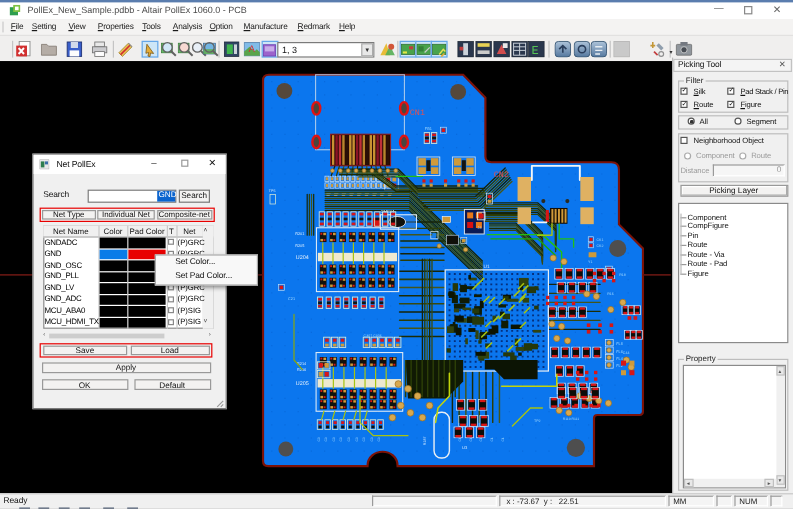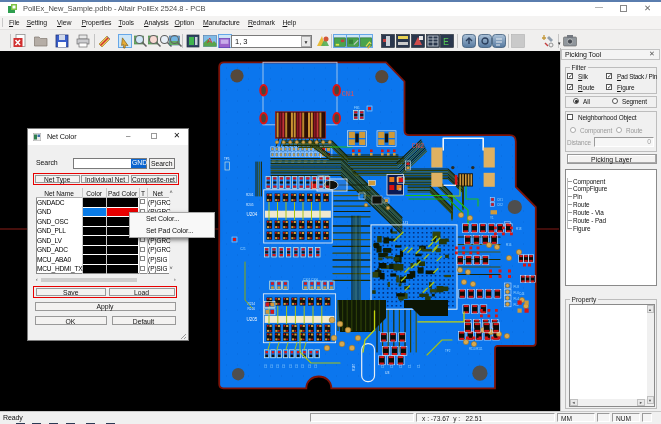--- a/index.html
+++ b/index.html
@@ -13,21 +13,21 @@
 .lbl{position:absolute;font-size:6.4px;color:#111;white-space:nowrap;letter-spacing:-0.1px}
 u{text-decoration:underline}
 </style></head><body>
 
 <div class="abs" style="left:0;top:0;width:661px;height:16px;background:#fff;border-top:2px solid #5a7dae"></div>
 <svg class="abs" style="left:8px;top:4px" width="9" height="9">
     <rect x="0" y="2" width="7" height="7" fill="#2e9e4f"></rect>
     <rect x="3" y="0" width="6" height="6" fill="#7ec242"></rect>
     <rect x="4.5" y="1.5" width="3" height="3" fill="#fff"></rect>
   </svg>
-<div class="abs" style="left:23px;top:4px;font-size:7.5px;color:#4a4a4a">PollEx_New_Sample.pdbb - Altair PollEx 2524.8 - PCB</div>
+<div class="abs" style="left:23px;top:4px;font-size:7.5px;color:#4a4a4a">PollEx_New_Sample.pdbb - Altair PollEx 1060.0 - PCB</div>
 <div class="abs" style="left:595px;top:2px;font-size:8px;color:#666">—</div>
 <div class="abs" style="left:620px;top:4.5px;width:7px;height:7px;border:1px solid #888"></div>
 <div class="abs" style="left:644px;top:3px;font-size:8.5px;color:#666">✕</div>
 <div class="abs" style="left:0;top:16px;width:661px;height:14px;background:#f4f3f2;border-bottom:1px solid #e2e1e0"></div>
 <div class="abs" style="left:9px;top:18.5px;font-size:6.9px;color:#1a1a1a;letter-spacing:-0.15px"><u>F</u>ile</div>
 <div class="abs" style="left:26.5px;top:18.5px;font-size:6.9px;color:#1a1a1a;letter-spacing:-0.15px"><u>S</u>etting</div>
 <div class="abs" style="left:57px;top:18.5px;font-size:6.9px;color:#1a1a1a;letter-spacing:-0.15px"><u>V</u>iew</div>
 <div class="abs" style="left:81.5px;top:18.5px;font-size:6.9px;color:#1a1a1a;letter-spacing:-0.15px"><u>P</u>roperties</div>
 <div class="abs" style="left:118.5px;top:18.5px;font-size:6.9px;color:#1a1a1a;letter-spacing:-0.15px"><u>T</u>ools</div>
 <div class="abs" style="left:144px;top:18.5px;font-size:6.9px;color:#1a1a1a;letter-spacing:-0.15px"><u>A</u>nalysis</div>
@@ -1383,21 +1383,21 @@
 <div class="abs" style="left:66px;top:422.5px;width:9px;height:1.5px;background:#2a3a55"></div>
 <div class="abs" style="left:86px;top:422.5px;width:9px;height:1.5px;background:#2a3a55"></div>
 <div class="abs" style="left:106px;top:422.5px;width:9px;height:1.5px;background:#2a3a55"></div>
 <div class="abs" style="left:27px;top:127.5px;width:161.5px;height:213px;background:#f0f0f0;border:1px solid #7a7a7a;box-shadow:2px 2px 5px rgba(0,0,0,0.6)"></div>
 <div class="abs" style="left:28px;top:128.5px;width:159.5px;height:16px;background:#fff"></div>
 <svg class="abs" style="left:33px;top:132.5px" width="8" height="8">
     <rect width="8" height="8" fill="#e8e8e8" stroke="#888" stroke-width="0.6"></rect>
     <rect x="1" y="1.5" width="3" height="5" fill="#2e7e4e"></rect>
     <rect x="4.5" y="1.5" width="2.5" height="2.5" fill="#3a6ea8"></rect>
   </svg>
-<div class="lbl" style="left:47px;top:132.0px;font-size:7.2px">Net Color</div>
+<div class="lbl" style="left:47px;top:132.0px;font-size:7.2px">Net PollEx</div>
 <div class="abs" style="left:126px;top:130.5px;font-size:8px;color:#333">–</div>
 <div class="abs" style="left:150.5px;top:133.0px;width:6px;height:6px;border:1px solid #999"></div>
 <div class="abs" style="left:173.5px;top:131.0px;font-size:8px;color:#111">✕</div>
 <div class="lbl" style="left:36px;top:159.0px;font-size:7px">Search</div>
 <div class="abs" style="left:73px;top:157.5px;width:74px;height:11px;background:#fff;border:1px solid #7a7a7a"></div>
 <div class="abs" style="left:131px;top:158.5px;width:15px;height:9px;background:#0a64cf;color:#fff;font-size:6.8px;padding-left:1px">GND</div>
 <div class="btn" style="left:149px;top:157.5px;width:25.5px;height:11px;line-height:10px">Search</div>
 <div class="abs" style="left:32.5px;top:173.0px;width:146px;height:11.5px;border:1.6px solid #e80000"></div>
 <div class="btn" style="left:35px;top:175.0px;width:44.5px;height:8px;line-height:7.5px;border-color:#999;font-size:6.6px">Net Type</div>
 <div class="btn" style="left:81px;top:175.0px;width:48px;height:8px;line-height:7.5px;border-color:#999;font-size:6.6px">Individual Net</div>

